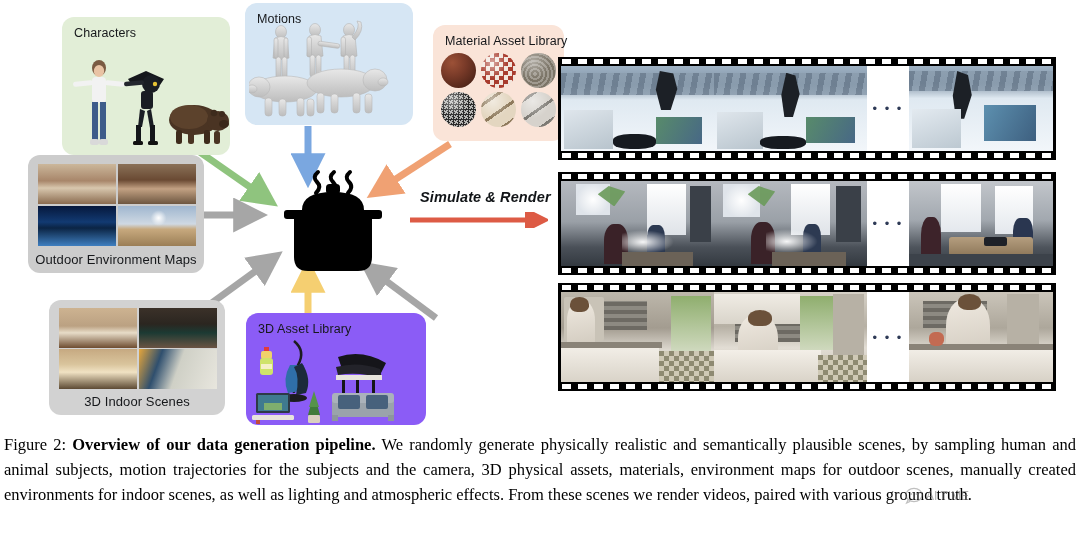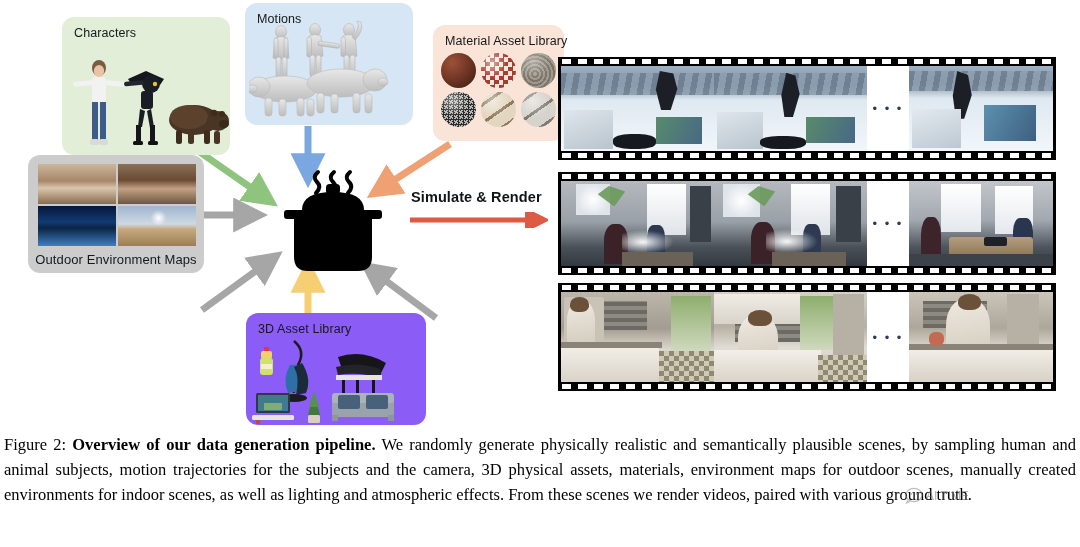--- a/index.html
+++ b/index.html
@@ -79,23 +79,23 @@
 
   
   #pot-group { position: absolute; left: 278px; top: 170px; width: 110px; height: 110px; }
   #steam { position: absolute; left: 308px; top: 168px; width: 52px; height: 28px; }
 
   
   .arrow-svg { position: absolute; overflow: visible; }
 
   
   #sim-label {
-    position: absolute; left: 411px; top: 189px;
+    position: absolute; left: 420px; top: 189px;
     font-size: 14.5px; font-weight: bold; color: #111417;
-    letter-spacing: .1px; white-space: nowrap;
+    letter-spacing: .1px; white-space: nowrap; font-style: italic;
   }
   #sim-arrow { position: absolute; left: 408px; top: 212px; width: 140px; height: 16px; }
 
   
   .filmstrip {
     position: absolute;
     background: #000;
     box-sizing: border-box;
     padding: 9px 3px;
   }
@@ -343,20 +343,33 @@
              linear-gradient(to bottom, #8a7158 0%, #6a4a33 40%, #c2a183 62%, #6d5640 100%);"></div>
       <div class="pano" style="background:
              linear-gradient(to bottom, #06183c 0%, #123a72 40%, #0b2444 55%, #3f7fc0 100%);"></div>
       <div class="pano" style="background:
              radial-gradient(circle at 52% 30%, #ffffff 0%, rgba(255,255,255,0) 16%),
              linear-gradient(to bottom, #9fb6cf 0%, #cfd9e3 45%, #c7a97e 58%, #9b7e56 100%);"></div>
     </div>
     <div class="card-label label-bottom">Outdoor Environment Maps</div>
   </div>
 
+  <div class="card" id="card-indoor">
+    <div class="pano-grid">
+      <div class="pano" style="background:
+             linear-gradient(to bottom, #cdb391 0%, #bba182 45%, #e7dcc8 62%, #6e4c30 100%);"></div>
+      <div class="pano" style="background:
+             linear-gradient(to bottom, #3b3129 0%, #2b2620 40%, #1c3a33 62%, #6a5343 100%);"></div>
+      <div class="pano" style="background:
+             linear-gradient(to bottom, #c6a981 0%, #d9c49c 38%, #f0e2c3 58%, #5d4a33 100%);"></div>
+      <div class="pano" style="background:
+             linear-gradient(110deg, #e5a63c 0%, #2f4f6e 26%, #cfd0c6 50%, #e8e6de 100%);"></div>
+    </div>
+    <div class="card-label label-bottom">3D Indoor Scenes</div>
+  </div>
 
   <div class="card" id="card-assets">
     <div class="card-label label-top">3D Asset Library</div>
     <div class="asset-stage">
       <svg width="154" height="88" viewBox="0 0 154 88">
 
         <g>
           <rect x="14" y="10" width="5" height="5" fill="#e03b3b"></rect>
           <rect x="11" y="14" width="11" height="8" rx="2" fill="#f0d26a"></rect>
           <rect x="10" y="21" width="13" height="17" rx="3" fill="#cfe36a"></rect>

